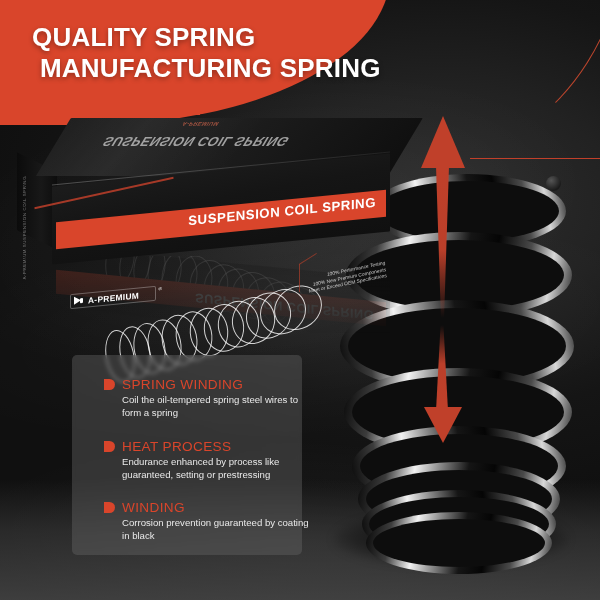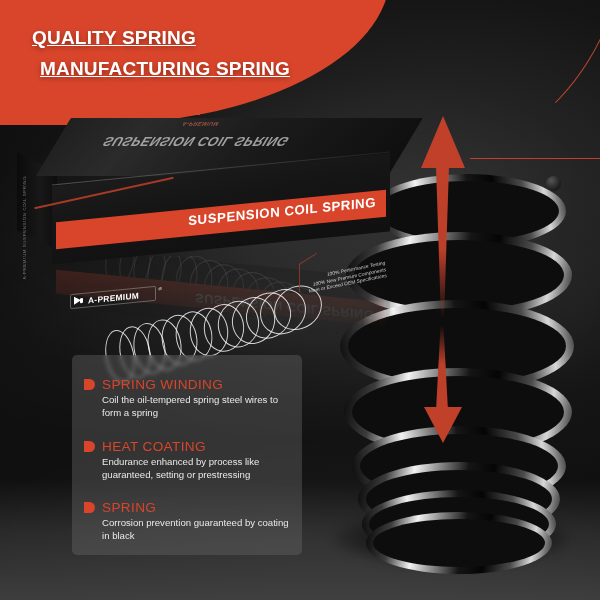--- a/index.html
+++ b/index.html
@@ -24,22 +24,22 @@
     background:radial-gradient(ellipse at 50% 50%, rgba(255,255,255,.05) 0%, rgba(255,255,255,0) 65%);
     transform:rotate(3deg);}
   .arc-line{position:absolute;border:1px solid transparent;border-radius:50%;}
   .arcA{left:206px;top:-318px;width:420px;height:480px;border-right-color:#b8442c;transform:rotate(2deg);}
 
   
   .banner{position:absolute;left:-40px;top:-60px;width:430px;height:185px;background:#d9452b;
     border-bottom-right-radius:300px 150px;}
   .banner-tail{position:absolute;left:-40px;top:-60px;width:240px;height:175px;background:#d9452b;}
   .title-wrap{position:absolute;left:32px;top:22px;width:520px;z-index:6;}
-  .title-line{color:#fff;font-weight:bold;font-size:19px;line-height:31px;letter-spacing:.2px;
-    white-space:nowrap;text-shadow:0 2px 5px rgba(0,0,0,.35);text-decoration:underline;}
+  .title-line{color:#fff;font-weight:bold;font-size:26px;line-height:31px;letter-spacing:.2px;
+    white-space:nowrap;text-shadow:0 2px 5px rgba(0,0,0,.35);}
   .title-line.l2{padding-left:8px;}
 
   
   .red-hair{position:absolute;background:#c1402a;z-index:5;}
   .hair-h{left:470px;top:158px;width:130px;height:1.3px;}
 
   
   #box{position:absolute;left:14px;top:118px;width:388px;height:140px;z-index:7;}
   .box-face{position:absolute;}
   .box-top{left:22px;top:0;width:352px;height:58px;
@@ -134,21 +134,21 @@
   #arrow-down{left:424px;top:325px;width:38px;height:118px;}
   .ad-tail{position:absolute;left:12px;top:0;width:12px;height:86px;
     background:linear-gradient(0deg,#c0402a 0%,#bb3f2a 55%,rgba(180,62,42,0) 100%);
     clip-path:polygon(38% 0,62% 0,100% 100%,0 100%);}
   .ad-head{position:absolute;left:0;top:82px;width:0;height:0;
     border-left:19px solid transparent;border-right:19px solid transparent;border-top:36px solid #c0402a;}
 
   
   #panel{position:absolute;left:72px;top:355px;width:230px;height:200px;z-index:10;
     background:rgba(104,104,104,.40);border-radius:5px;backdrop-filter:blur(2px);}
-  .feat{position:absolute;left:12px;width:205px;}
+  .feat{position:absolute;left:32px;width:205px;}
   .f1{top:22px;} .f2{top:84px;} .f3{top:145px;}
   .feat-head{display:flex;align-items:center;gap:7px;margin-bottom:2px;}
   .bullet{width:11px;height:11px;flex:none;background:#d9452b;
     border-radius:0 50% 50% 0/0 50% 50% 0;}
   .feat-title{color:#d9452b;font-size:13.6px;font-weight:normal;letter-spacing:.35px;white-space:nowrap;}
   .feat-desc{color:#e9e9e9;font-size:9.6px;line-height:12.6px;padding-left:18px;max-width:190px;}
 </style>
 </head>
 <body>
 
@@ -278,26 +278,26 @@
     <div class="feat f1">
       <div class="feat-head">
         <span class="bullet"></span>
         <span class="feat-title">SPRING WINDING</span>
       </div>
       <div class="feat-desc">Coil the oil-tempered spring steel wires to form a spring</div>
     </div>
     <div class="feat f2">
       <div class="feat-head">
         <span class="bullet"></span>
-        <span class="feat-title">HEAT COATING</span>
+        <span class="feat-title">HEAT PROCESS</span>
       </div>
       <div class="feat-desc">Endurance enhanced by process like guaranteed, setting or prestressing</div>
     </div>
     <div class="feat f3">
       <div class="feat-head">
         <span class="bullet"></span>
-        <span class="feat-title">SPRING</span>
+        <span class="feat-title">WINDING</span>
       </div>
       <div class="feat-desc">Corrosion prevention guaranteed by coating in black</div>
     </div>
   </div>
 
 </div>
 
 </body></html>

